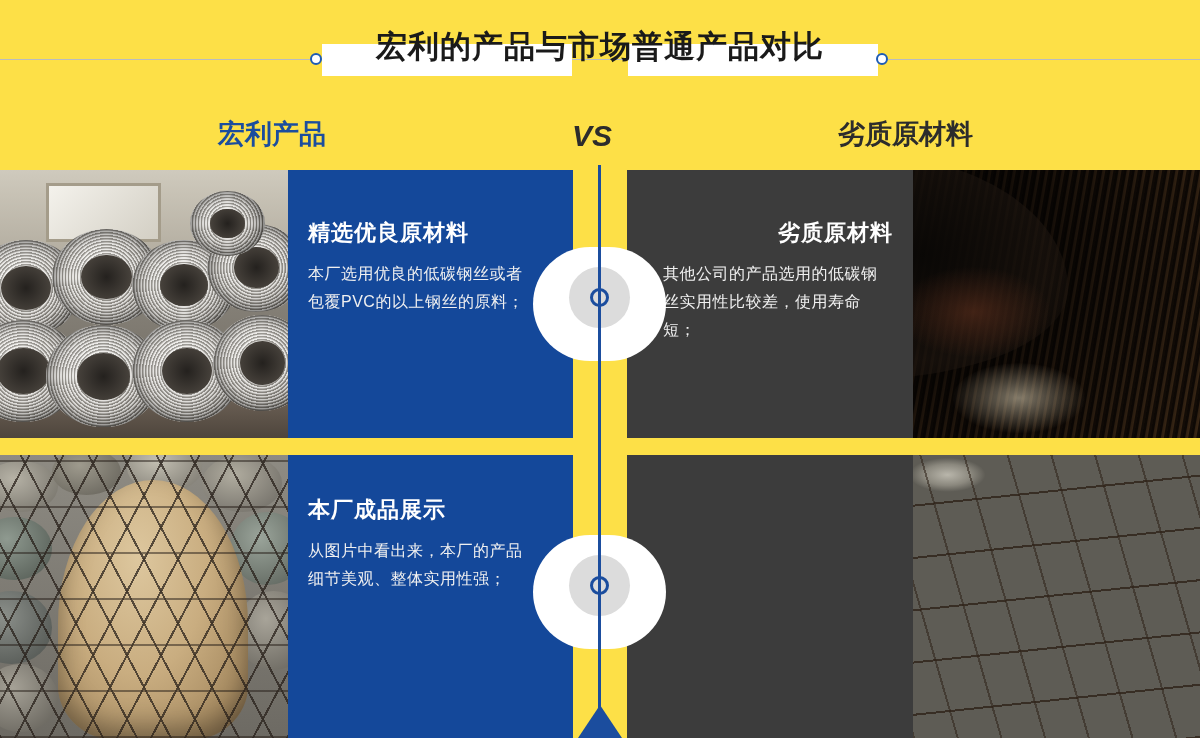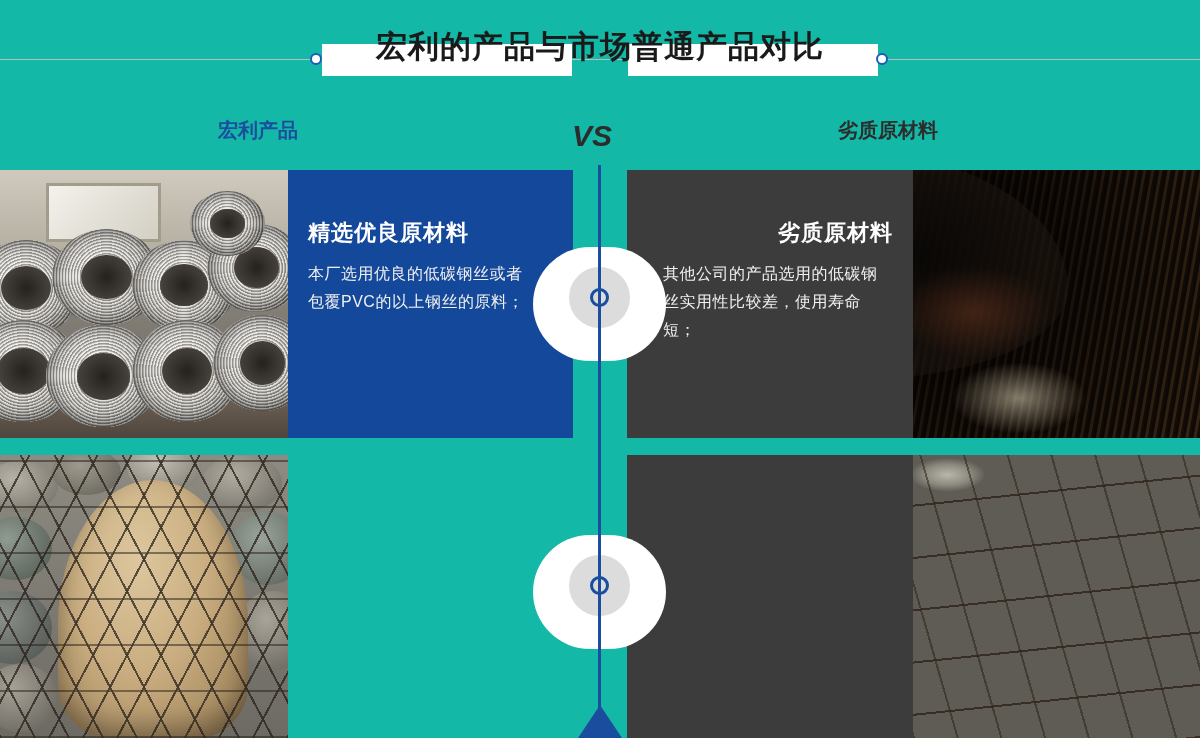--- a/index.html
+++ b/index.html
@@ -3,21 +3,21 @@
 <meta charset="utf-8">
 <title>产品对比</title>
 <style>
   * { margin:0; padding:0; box-sizing:border-box; }
   html,body{
     width:1200px; height:738px;
     background:#ffffff;
     font-family:"Liberation Sans","DejaVu Sans",sans-serif;
     overflow:hidden;
   }
-  .page{ position:relative; width:1200px; height:738px; background:#14b8a6; }
+  .page{ position:relative; width:1200px; height:738px; background:#fde047; }
 
   
   .header{ position:absolute; left:0; top:0; width:1200px; height:100px; }
   .header-rule{
     position:absolute; left:0; top:59px; width:1200px; height:1px;
     background:#b9bcc0;
   }
   .header-title{
     position:absolute; left:0; top:30px; width:1200px;
     text-align:center;
@@ -33,21 +33,21 @@
   .hdr-dot{
     position:absolute; top:53px; width:12px; height:12px; border-radius:50%;
     border:2px solid #1d5bb5; background:#ffffff; z-index:4;
   }
   .hdr-dot.left{ left:310px; }
   .hdr-dot.right{ left:876px; }
 
   
   .col-label{
     position:absolute; top:118px;
-    font-size:20px; font-weight:bold; line-height:1.2;
+    font-size:27px; font-weight:bold; line-height:1.2;
   }
   .col-label.left { left:218px; color:#1b4d9e; }
   .col-label.vs   { left:572px; color:#2c2c2c; font-size:30px; font-style:italic; }
   .col-label.right{ left:838px; color:#2c2c2c; }
 
   
   .center-line{
     position:absolute; left:598px; top:165px; width:3px; height:550px;
     background:#1b4d9e; z-index:6;
   }
@@ -281,20 +281,26 @@
         <div class="stone" style="left:-8%;top:22%;width:26%;height:22%;background:radial-gradient(ellipse at 40% 35%,#8f9a90,#4f564f)"></div>
         <div class="stone" style="left:-10%;top:48%;width:28%;height:26%;background:radial-gradient(ellipse at 40% 35%,#8b8f8a,#4b4f4b)"></div>
         <div class="stone" style="left:-6%;top:74%;width:26%;height:24%;background:radial-gradient(ellipse at 40% 35%,#a5a196,#5e5b54)"></div>
         <div class="stone" style="left:80%;top:20%;width:26%;height:26%;background:radial-gradient(ellipse at 40% 35%,#9aa49a,#565c55)"></div>
         <div class="stone" style="left:82%;top:48%;width:26%;height:28%;background:radial-gradient(ellipse at 40% 35%,#a8a499,#5f5c55)"></div>
         <div class="big-rock"></div>
         <div class="mesh"></div>
       </div>
     </div>
 
+    <div class="panel left">
+      <div class="panel-inner">
+        <div class="card-title">本厂成品展示</div>
+        <div class="card-body">从图片中看出来，本厂的产品细节美观、整体实用性强；</div>
+      </div>
+    </div>
 
     <div class="panel right">
       <div class="panel-inner">
       </div>
     </div>
 
     <div class="photo right">
       <div class="art wall-scene">
         <div class="wall-rocks"></div>
         <div class="wall-mesh"></div>

